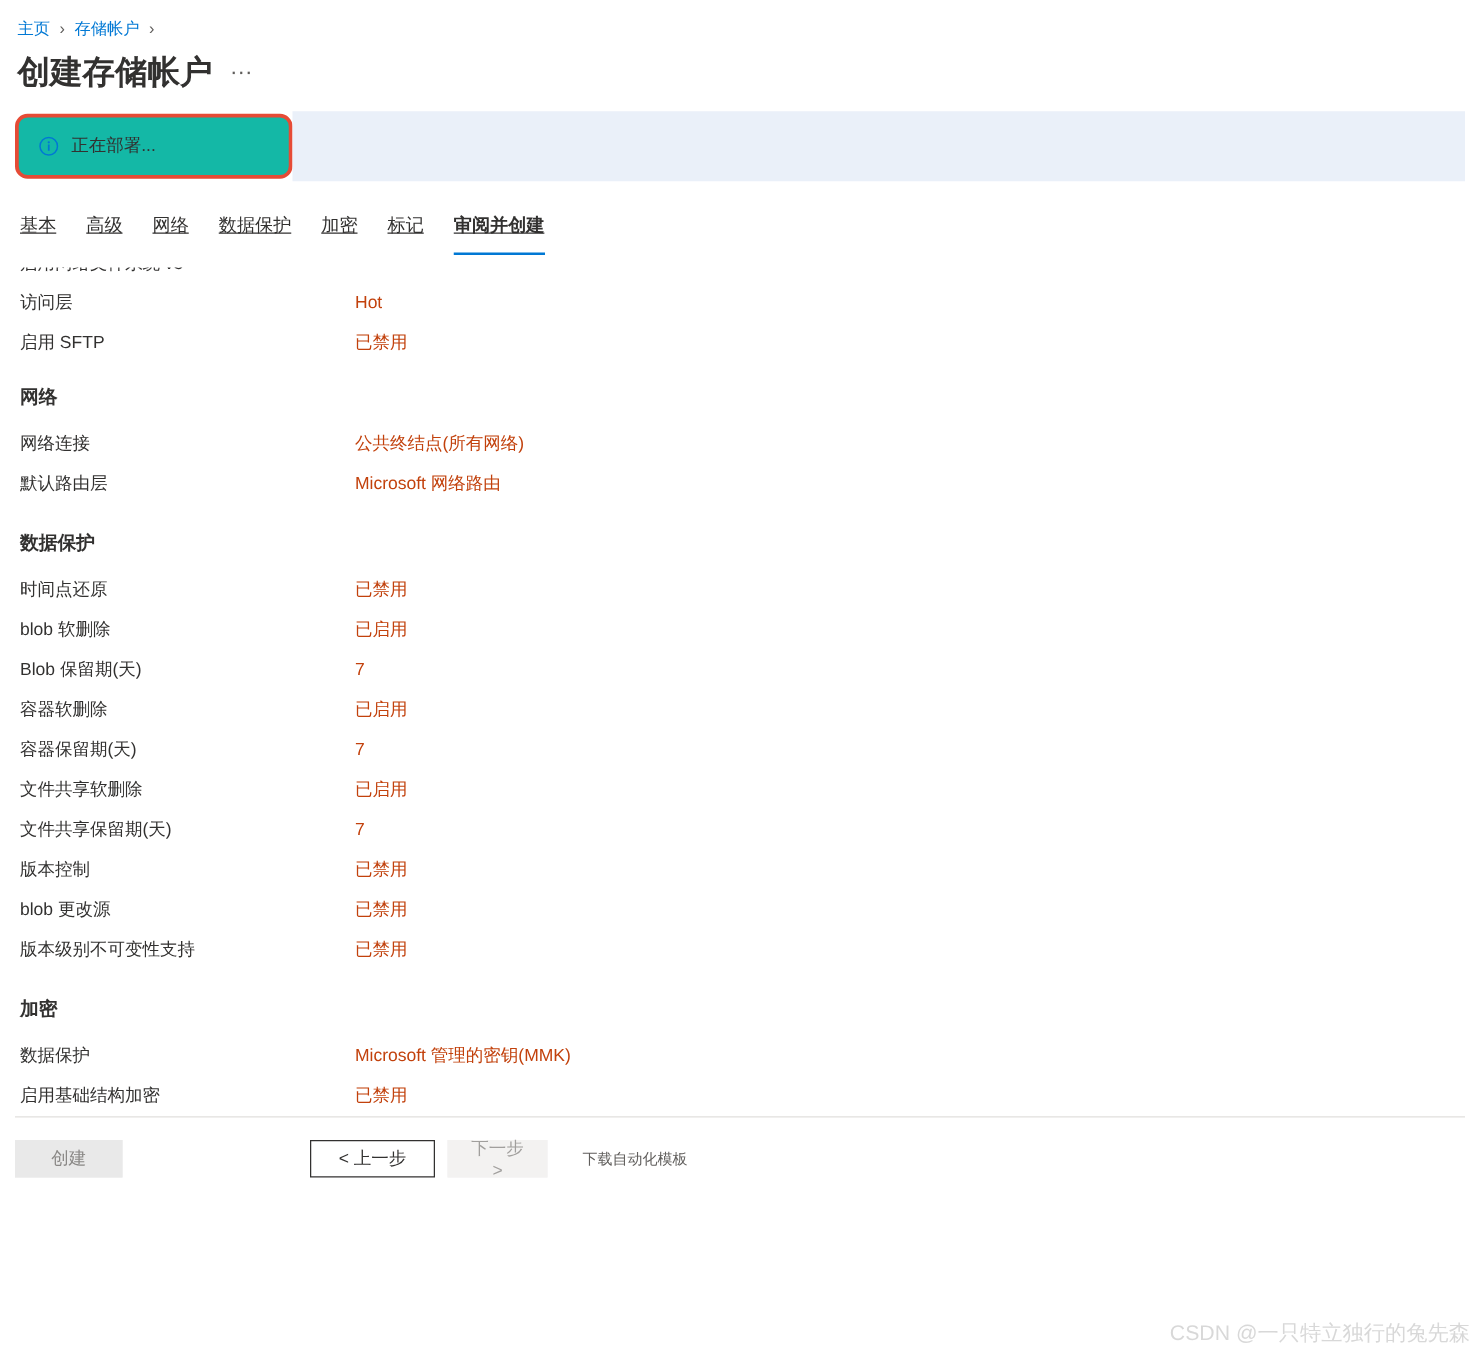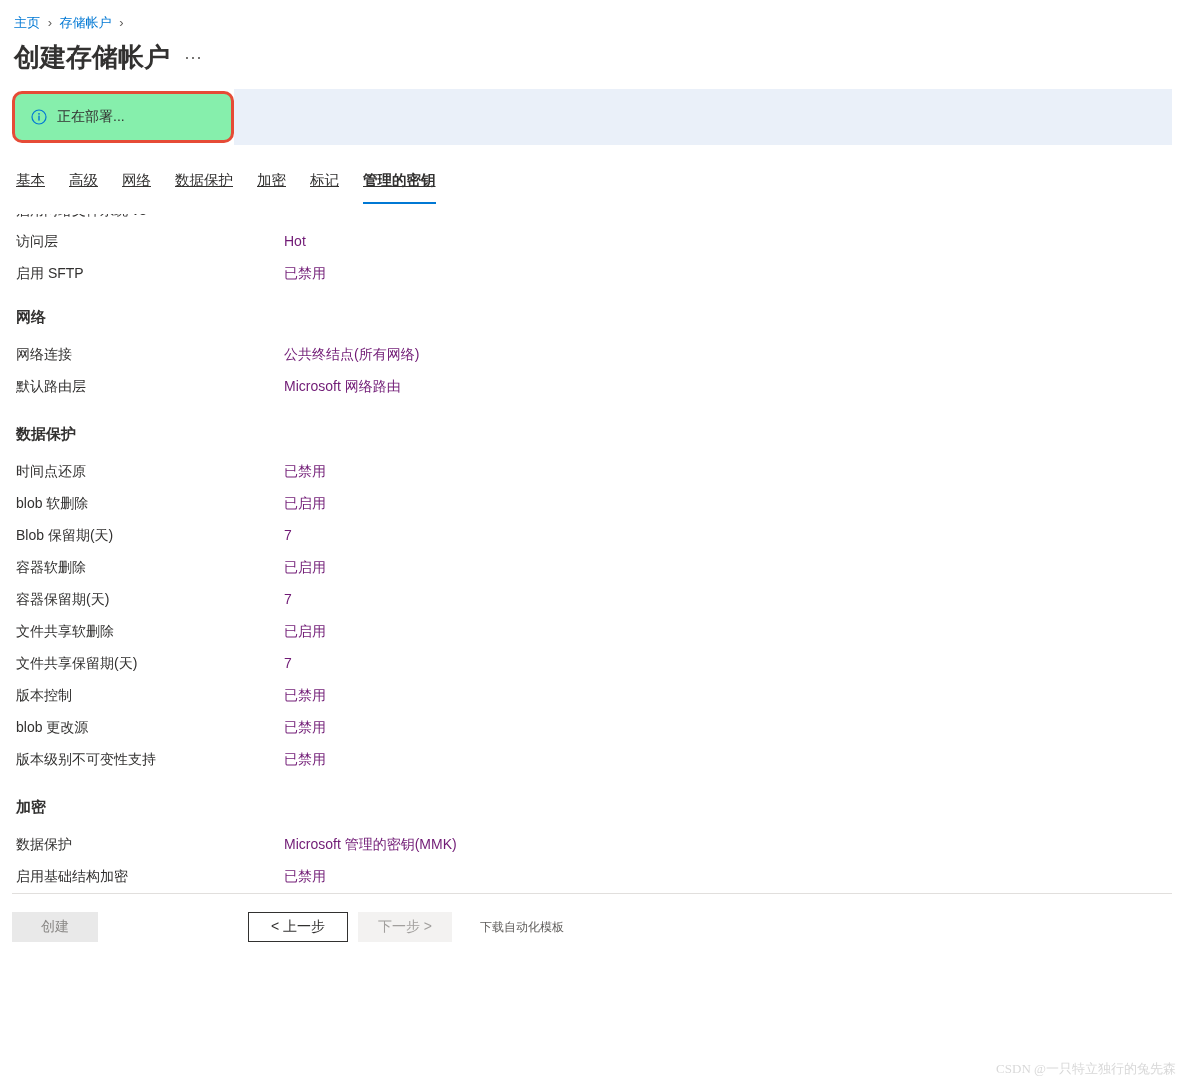--- a/index.html
+++ b/index.html
@@ -43,21 +43,21 @@
     }
     .status-banner {
       display: flex;
       align-items: center;
       width: 100%;
       margin: 0;
     }
     .status-box {
       border: 3px solid #e64b36;
       border-radius: 10px;
-      background: #86efac;
+      background: #14b8a6;
       display: flex;
       align-items: center;
       padding: 14px 16px;
       width: 222px;
       gap: 10px;
     }
     .status-rest {
       flex: 1;
       height: 56px;
       background: #eaf0f9;
@@ -96,21 +96,21 @@
     }
     .row {
       display: flex;
       padding: 7px 0;
     }
     .row .label {
       width: 268px;
       color: #323130;
     }
     .row .value {
-      color: #701a75;
+      color: #c2410c;
     }
     .section-heading {
       font-weight: 600;
       font-size: 15px;
       padding: 22px 0 12px;
     }
     .section-heading.first {padding-top:18px;}
     .bottom-bar {
       display: flex;
       align-items: center;
@@ -138,41 +138,40 @@
     .btn.prev {
       background: #fff;
       color: #323130;
       border: 1px solid #323130;
       width: 100px;
     }
     .btn.next-disabled {
       background: #f3f2f1;
       color: #a19f9d;
       border: 1px solid #f3f2f1;
-      width: 94px;
+      width: 80px;
     }
     .bottom-bar .dl-link {
       color: #605e5c;
       font-size: 12px;
       margin-left: 18px;
       cursor: default;
       font-family: Liberation Mono, monospace;
     }
     .spacer {
       width: 130px;
       display: inline-block;
     }
     .watermark {
       position: fixed;
       right: 8px;
       bottom: 8px;
       color: #b9b9b9;
-      font-size: 13px;
+      font-size: 17px;
       opacity: 0.55;
-      font-family: Liberation Serif, serif;
     }
   </style>
 </head>
 <body>
 
 <div class="breadcrumb">
   <a>主页</a>
   <span class="sep">›</span>
   <a>存储帐户</a>
   <span class="sep">›</span>
@@ -195,21 +194,21 @@
   <div class="status-rest"></div>
 </div>
 
 <div class="tabs">
   <div class="tab">基本</div>
   <div class="tab">高级</div>
   <div class="tab">网络</div>
   <div class="tab">数据保护</div>
   <div class="tab">加密</div>
   <div class="tab">标记</div>
-  <div class="tab active">管理的密钥</div>
+  <div class="tab active">审阅并创建</div>
 </div>
 
 <div class="content">
 
   <div class="truncated-line" style="height:12px;overflow:hidden;position:relative;">
     <span style="position:absolute;top:-12px">启用网络文件系统 v3</span>
   </div>
 
   <div class="row">
     <div class="label">访问层</div>

